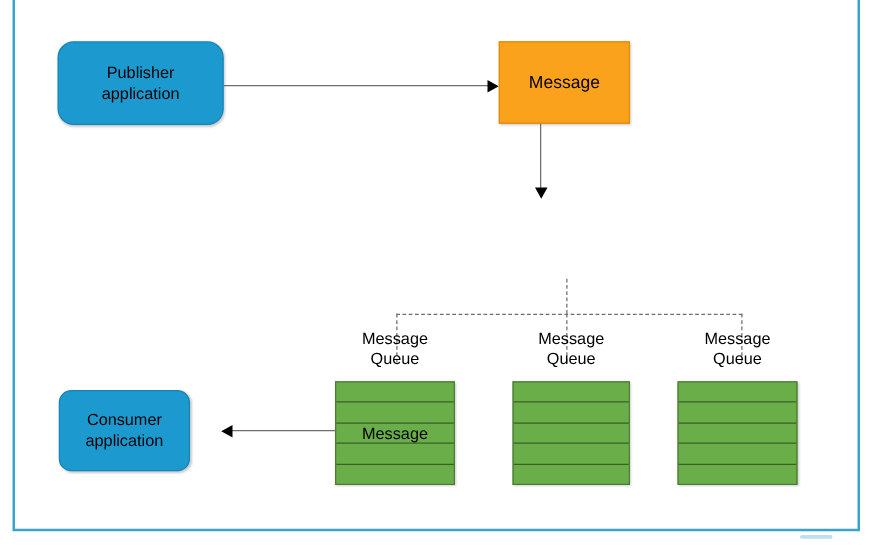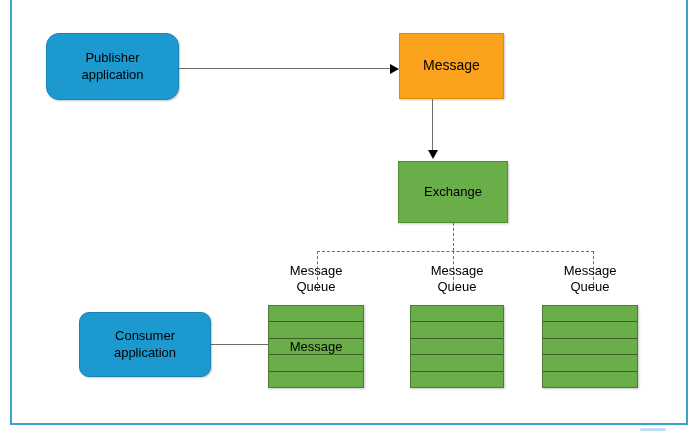--- a/index.html
+++ b/index.html
@@ -147,21 +147,20 @@
 application</div>
 
   <div class="edge-h" style="left:179px; top:68px; width:212px;"></div>
   <div class="arrow arrow-right" style="left:390px; top:64px;"></div>
 
   <div class="node node-message" style="left:399px; top:33px; width:105px; height:66px;">Message</div>
 
   <div class="edge-v" style="left:432px; top:99px; height:53px;"></div>
   <div class="arrow arrow-down" style="left:428px; top:150px;"></div>
 
-  <div class="node node-exchange" style="left:398px; top:161px; width:110px; height:62px;">Exchange</div>
 
   <div class="dash-v" style="left:453px; top:223px; height:28px;"></div>
   <div class="dash-h" style="left:317px; top:251px; width:277px;"></div>
   <div class="dash-v" style="left:317px; top:251px; height:39px;"></div>
   <div class="dash-v" style="left:453px; top:251px; height:39px;"></div>
   <div class="dash-v" style="left:593px; top:251px; height:39px;"></div>
 
   <div class="queue-group" style="left:268px; top:263px; width:96px; height:125px;">
     <div class="queue-label">Message
 Queue</div>
@@ -194,17 +193,17 @@
       <div class="queue-cell"></div>
       <div class="queue-cell"></div>
       <div class="queue-cell"></div>
       <div class="queue-cell"></div>
     </div>
   </div>
 
   <div class="edge-h" style="left:185px; top:344px; width:84px;"></div>
   <div class="arrow arrow-left" style="left:177px; top:340px;"></div>
 
-  <div class="node node-app" style="left:47px; top:312px; width:132px; height:65px;margin-left:32px;">Consumer
+  <div class="node node-app" style="left:47px; top:312px; width:105px; height:65px;">Consumer
 application</div>
 
   <div class="watermark"></div>
 </div>
 
 </body></html>

